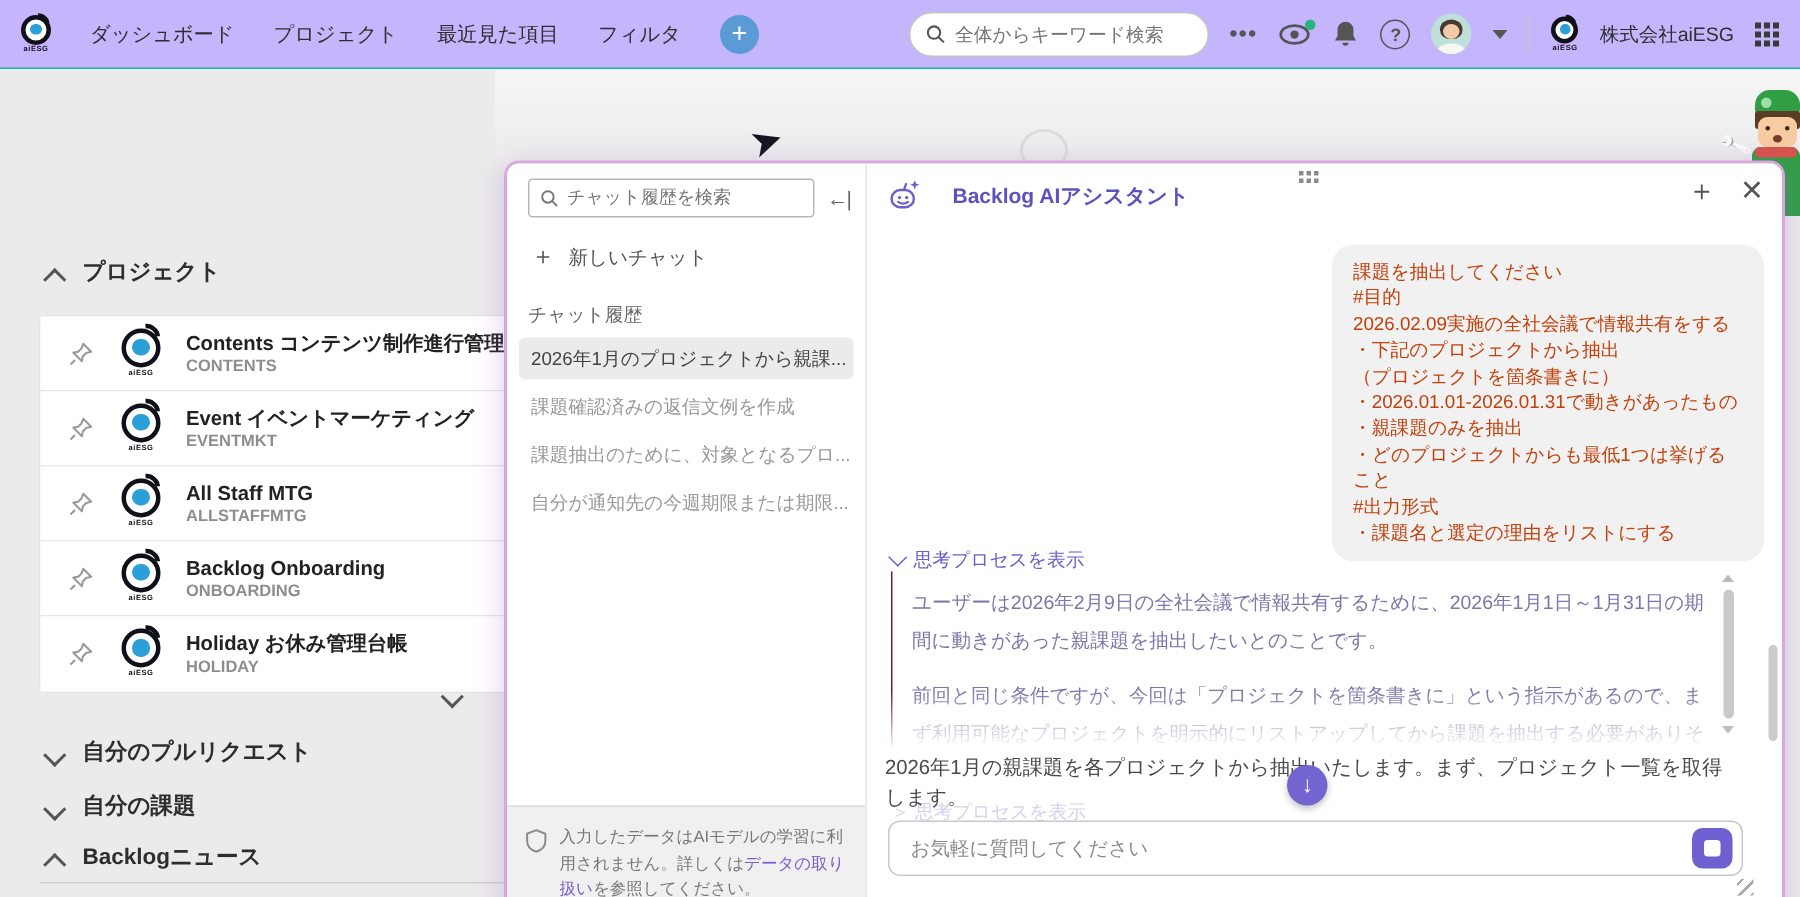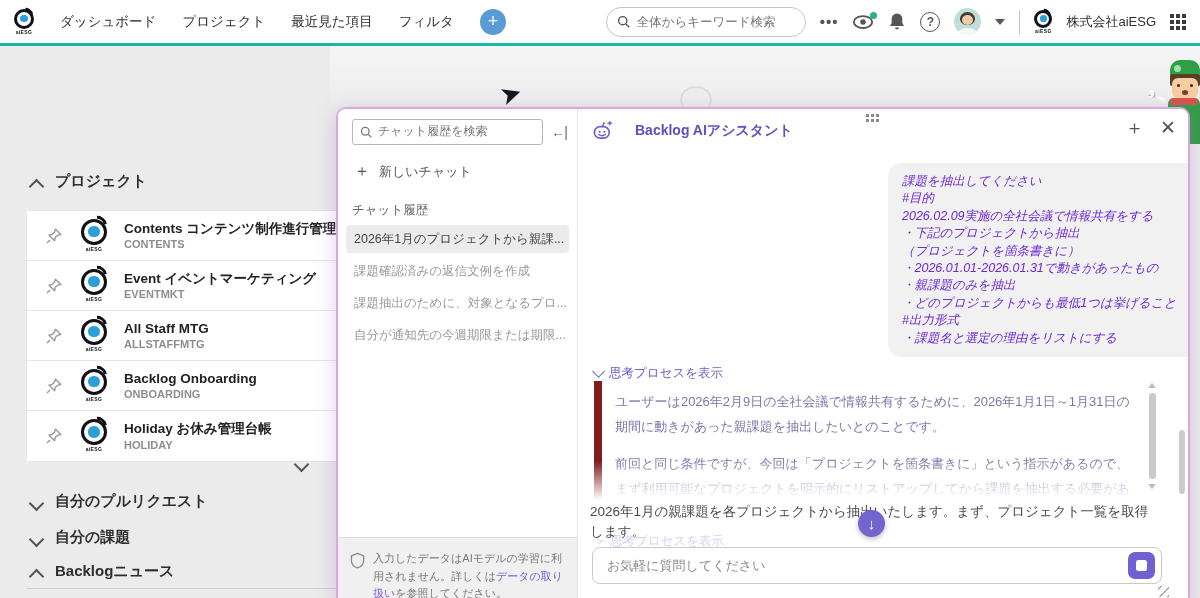--- a/index.html
+++ b/index.html
@@ -1,21 +1,21 @@
 <!DOCTYPE html>
 <html><head>
 <meta charset="utf-8">
 <style>
   * { margin:0; padding:0; box-sizing:border-box; }
   html,body { width:1200px; height:598px; overflow:hidden; }
   body { font-family:"Liberation Sans","DejaVu Sans",sans-serif; background:#ebebeb; position:relative; color:#333; }
 
   
-  .nav { position:absolute; left:0; top:0; width:1200px; height:46px; background:#ffffff;
-         border-bottom:3px solid #14b8a6; display:flex; align-items:center; padding:0 14px; z-index:30; }
+  .nav { position:absolute; left:0; top:0; width:1200px; height:46px; background:#c4b5fd;
+         border-bottom:1px solid #14b8a6; display:flex; align-items:center; padding:0 14px; z-index:30; }
   .nav-left { display:flex; align-items:center; gap:26px; }
   .nav-link { font-size:13.5px; color:#2e2e2e; cursor:pointer; white-space:nowrap; }
   .plus-btn { width:26px; height:26px; border-radius:50%; background:#5b9bd5; color:#fff; font-size:18px;
               display:flex; align-items:center; justify-content:center; cursor:pointer; }
   .nav-right { margin-left:auto; display:flex; align-items:center; gap:14px; }
   .search-pill { width:200px; height:30px; border:1px solid #c6c6c6; border-radius:15px; background:#fff;
                  display:flex; align-items:center; padding:0 10px; gap:6px; }
   .search-pill input { border:none; outline:none; font-size:12.5px; width:150px; background:transparent; color:#333;
                        font-family:"Liberation Sans","DejaVu Sans",sans-serif; }
   .icon-btn { color:#555; cursor:pointer; display:flex; align-items:center; justify-content:center; position:relative; }
@@ -102,27 +102,27 @@
   .lp-privacy-text a { color:#7a5bd0; text-decoration:none; cursor:pointer; }
 
   .chat-panel { flex:1; position:relative; background:#fff; }
   .cp-title { position:absolute; left:14px; top:10px; display:flex; align-items:center; gap:20px; }
   .cp-title-text { font-size:14px; font-weight:bold; color:#5d51c0; }
   .drag-handle { position:absolute; left:288px; top:5px; display:grid; grid-template-columns:repeat(3,3px); grid-gap:2px; cursor:grab; }
   .drag-handle span { width:3px; height:3px; background:#8a8a8a; }
   .cp-actions { position:absolute; right:12px; top:8px; display:flex; gap:16px; }
   .cp-actions .act { font-size:19px; color:#555; cursor:pointer; line-height:22px; }
 
-  .user-bubble { position:absolute; left:310px; top:54px; width:312px; background:#f1f1f1; border-radius:14px;
-                 padding:10px 14px; font-size:12.5px; line-height:17.4px; color:#6d28d9;font-style:italic; }
+  .user-bubble { position:absolute; left:310px; top:54px; width:288px; background:#f1f1f1; border-radius:14px;
+                 padding:10px 14px; font-size:12.5px; line-height:17.4px; color:#c2410c; }
   .think-toggle { position:absolute; left:16px; top:256px; display:flex; align-items:center; gap:6px;
                   font-size:12.5px; color:#6c5fc7; cursor:pointer; }
   .tt-chev { width:9px; height:9px; border-left:1.6px solid #6c5fc7; border-bottom:1.6px solid #6c5fc7;
              transform:rotate(-45deg); margin-top:-4px; }
-  .think-block { position:absolute; left:16px; top:272px; width:548px; height:128px; border-left:8px solid #7f1d1d;
+  .think-block { position:absolute; left:16px; top:272px; width:548px; height:128px; border-left:1px solid #7f1d1d;
                  padding:8px 4px 0 13px; overflow:hidden; }
   .think-block p { font-size:13px; line-height:25px; color:#7d76ab; margin-bottom:12px; }
   .think-fade { position:absolute; left:14px; top:352px; width:560px; height:50px;
                 background:linear-gradient(rgba(255,255,255,0), #fff 78%); pointer-events:none; }
   .inner-scroll { position:absolute; left:569px; top:274px; width:10px; height:126px; }
   .inner-scroll .arr-up { width:0; height:0; border-left:4px solid transparent; border-right:4px solid transparent;
                           border-bottom:5px solid #bbb; margin:0 auto; }
   .inner-scroll .thumb { width:7px; height:86px; background:#c9c9c9; border-radius:4px; margin:5px auto; }
   .inner-scroll .arr-dn { width:0; height:0; border-left:4px solid transparent; border-right:4px solid transparent;
                           border-top:5px solid #bbb; margin:0 auto; }

